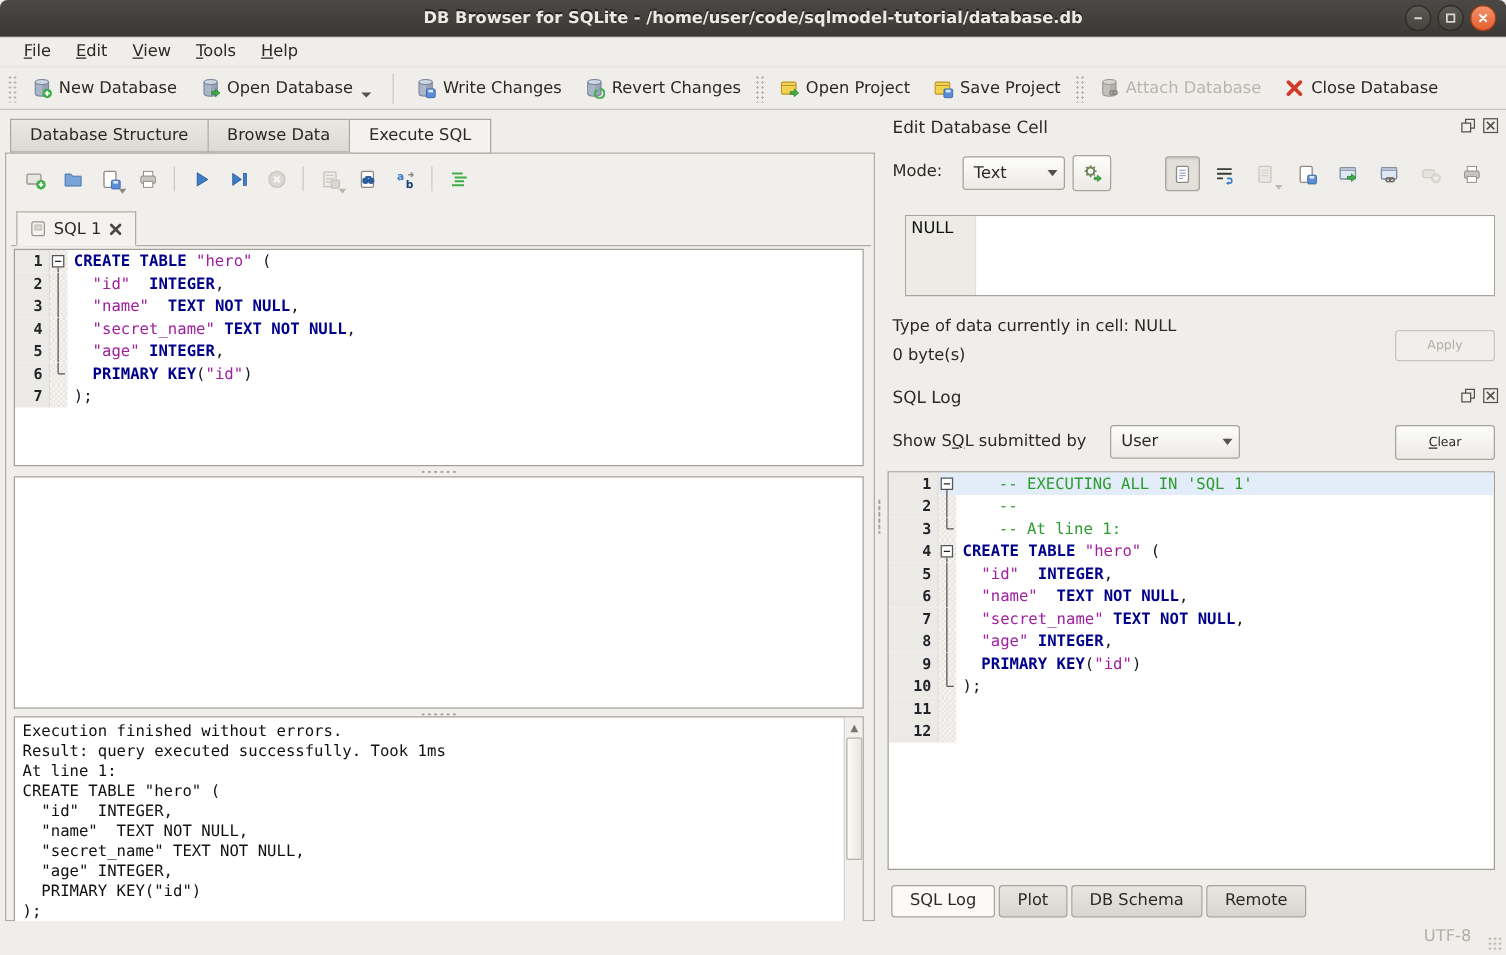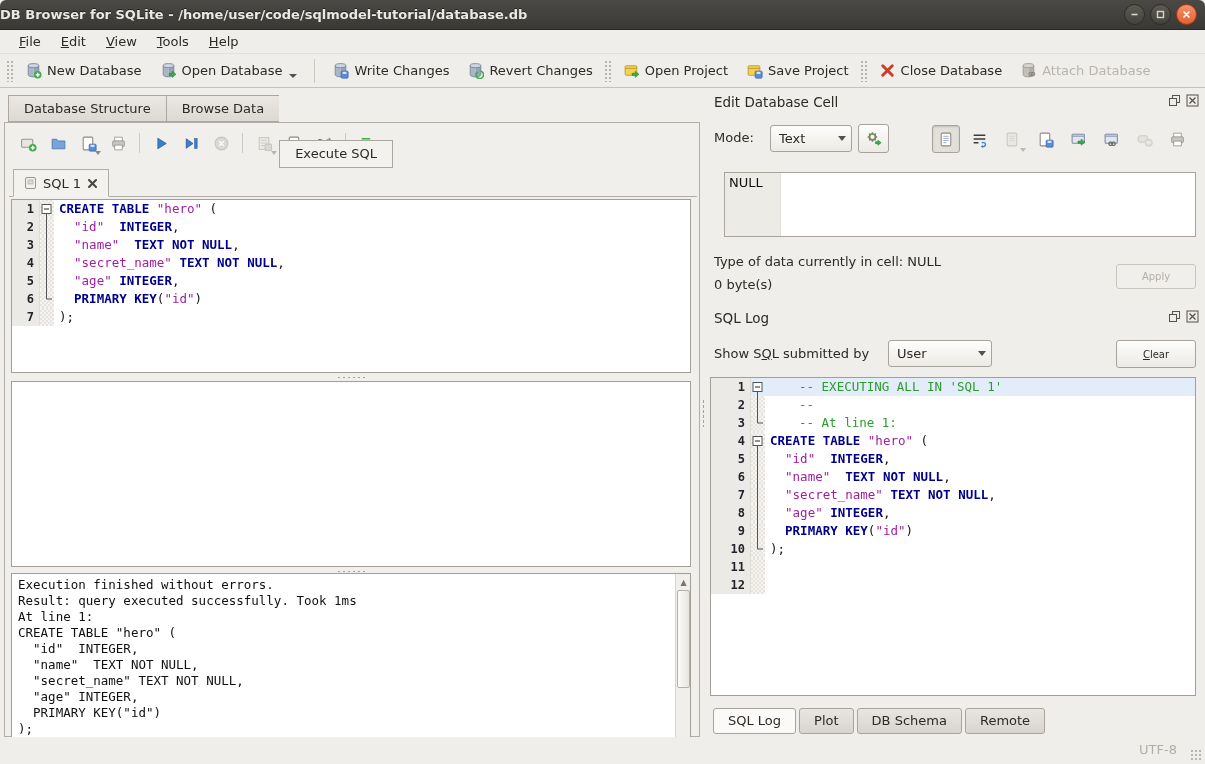--- a/index.html
+++ b/index.html
@@ -3,21 +3,21 @@
 <meta charset="utf-8">
 <style>
   html,body{margin:0;padding:0;width:1205px;height:764px;overflow:hidden;
     font-family:"DejaVu Sans","Liberation Sans",sans-serif;font-size:13px;color:#2d2a26;background:#f0eeea;}
   *{box-sizing:border-box;}
   .abs{position:absolute;}
 
   
   #titlebar{position:absolute;left:0;top:0;width:1205px;height:30px;
     background:linear-gradient(#4b4945,#3b3935);border-bottom:1px solid #2a2824;
-    display:flex;align-items:center;justify-content:flex-start;border-radius:6px 6px 0 0;}
+    display:flex;align-items:center;justify-content:center;border-radius:6px 6px 0 0;}
   #window-title{color:#ece9e3;font-weight:bold;font-size:13px;text-shadow:0 -1px 0 #222;}
   #win-buttons{position:absolute;right:8px;top:4px;display:flex;gap:5px;}
   .win-btn{width:21px;height:21px;border-radius:50%;border:1px solid #2d2b27;
     background:linear-gradient(#5d5a54,#44423d);display:flex;align-items:center;justify-content:center;
     color:#d9d5cd;font-size:11px;line-height:1;cursor:pointer;}
   .win-btn.close{background:linear-gradient(#f4926c,#e4602f);border-color:#a03c16;color:#fff;}
   .win-glyph{width:11px;height:11px;display:block;}
 
   
   #menubar{position:absolute;left:0;top:30px;width:1205px;height:24px;background:#f0eeea;
@@ -35,21 +35,21 @@
     background:transparent;font-size:13px;color:#2d2a26;cursor:pointer;font-family:inherit;white-space:nowrap;}
   .tb-btn.disabled{color:#b9b5ae;}
   .tb-btn .icon{width:17px;height:17px;display:inline-block;}
   .tb-caret{width:0;height:0;border-left:4px solid transparent;border-right:4px solid transparent;
     border-top:4px solid #55514b;margin-left:2px;align-self:flex-end;margin-bottom:1px;}
 
   
   #left-tabs{position:absolute;left:8px;top:95px;height:28px;display:flex;z-index:3;}
   .main-tab{height:27px;line-height:25px;padding:0 15px;border:1px solid #aba69f;border-right-width:0;
     background:linear-gradient(#ebe8e3,#dcd8d2);cursor:pointer;}
-  .main-tab:last-child{border-right-width:1px;margin-top:45px;}
+  .main-tab:last-child{border-right-width:1px;}
   .main-tab.active{background:#f4f2ee;height:28px;border-right-width:1px;position:relative;z-index:4;}
   #left-frame{position:absolute;left:4px;top:122px;width:696px;height:615px;border:1px solid #b2ada6;background:#f1efeb;}
 
   #sql-toolbar{position:absolute;left:10px;top:5px;height:30px;display:flex;align-items:center;gap:4px;}
   .sicon-btn{width:26px;height:26px;border:none;background:transparent;display:flex;align-items:center;
     justify-content:center;cursor:pointer;padding:0;}
   .sicon-btn .icon{width:17px;height:17px;}
   .sicon-btn.disabled{opacity:.55;}
   .s-sep{width:1px;height:20px;background:#cdc9c2;margin:0 4px;}
 
@@ -223,36 +223,36 @@
     <button class="tb-btn">
       <span class="icon"><svg width="17" height="17" viewBox="0 0 16 16">
           <rect x="2" y="3.5" width="11" height="9" rx="1" fill="#f3d250" stroke="#b9952c" stroke-width=".8"></rect>
           <path d="M2 6h11" stroke="#b9952c" stroke-width=".8"></path>
           <rect x="8.6" y="8.6" width="6.6" height="6.6" rx="1" fill="#5b8dd9" stroke="#2c5aa0" stroke-width=".6"></rect>
           <rect x="10" y="9.2" width="3.6" height="2" fill="#dce8f8"></rect>
         </svg></span>
       <span>Save Project</span>
     </button>
     <div class="tb-handle"></div>
-    <button class="tb-btn">
-      <span class="icon"><svg width="17" height="17" viewBox="0 0 16 16">
-          <path d="M3.5 3.5l9 9M12.5 3.5l-9 9" stroke="#cf3d2a" stroke-width="2.8" stroke-linecap="round"></path>
-        </svg></span>
-      <span>Close Database</span>
-    </button>
     <button class="tb-btn disabled">
       <span class="icon"><svg width="17" height="17" viewBox="0 0 16 16">
           <path d="M3 3.5v8.5c0 1.1 2.2 2 5 2V3.5z" fill="#c3c0ba"></path>
           <path d="M13 3.5v8.5c0 1.1-2.2 2-5 2V3.5z" fill="#b2afa9"></path>
           <ellipse cx="8" cy="3.4" rx="5" ry="1.9" fill="#d8d5cf" stroke="#9a968f" stroke-width=".8"></ellipse>
           <path d="M3 3.5V12c0 1.1 2.2 2 5 2s5-.9 5-2V3.5" fill="none" stroke="#9a968f" stroke-width=".8"></path>
           <rect x="8.3" y="10" width="3.2" height="2.8" rx="1.4" fill="none" stroke="#8a867f" stroke-width="1"></rect>
           <rect x="10.7" y="10" width="3.2" height="2.8" rx="1.4" fill="none" stroke="#8a867f" stroke-width="1"></rect>
         </svg></span>
       <span>Attach Database</span>
+    </button>
+    <button class="tb-btn">
+      <span class="icon"><svg width="17" height="17" viewBox="0 0 16 16">
+          <path d="M3.5 3.5l9 9M12.5 3.5l-9 9" stroke="#cf3d2a" stroke-width="2.8" stroke-linecap="round"></path>
+        </svg></span>
+      <span>Close Database</span>
     </button>
   </div>
 
 <div id="left-tabs">
     <div class="main-tab">Database Structure</div>
     <div class="main-tab">Browse Data</div>
     <div class="main-tab active">Execute SQL</div>
   </div>
 <div id="left-frame">
   <div id="sql-toolbar">

